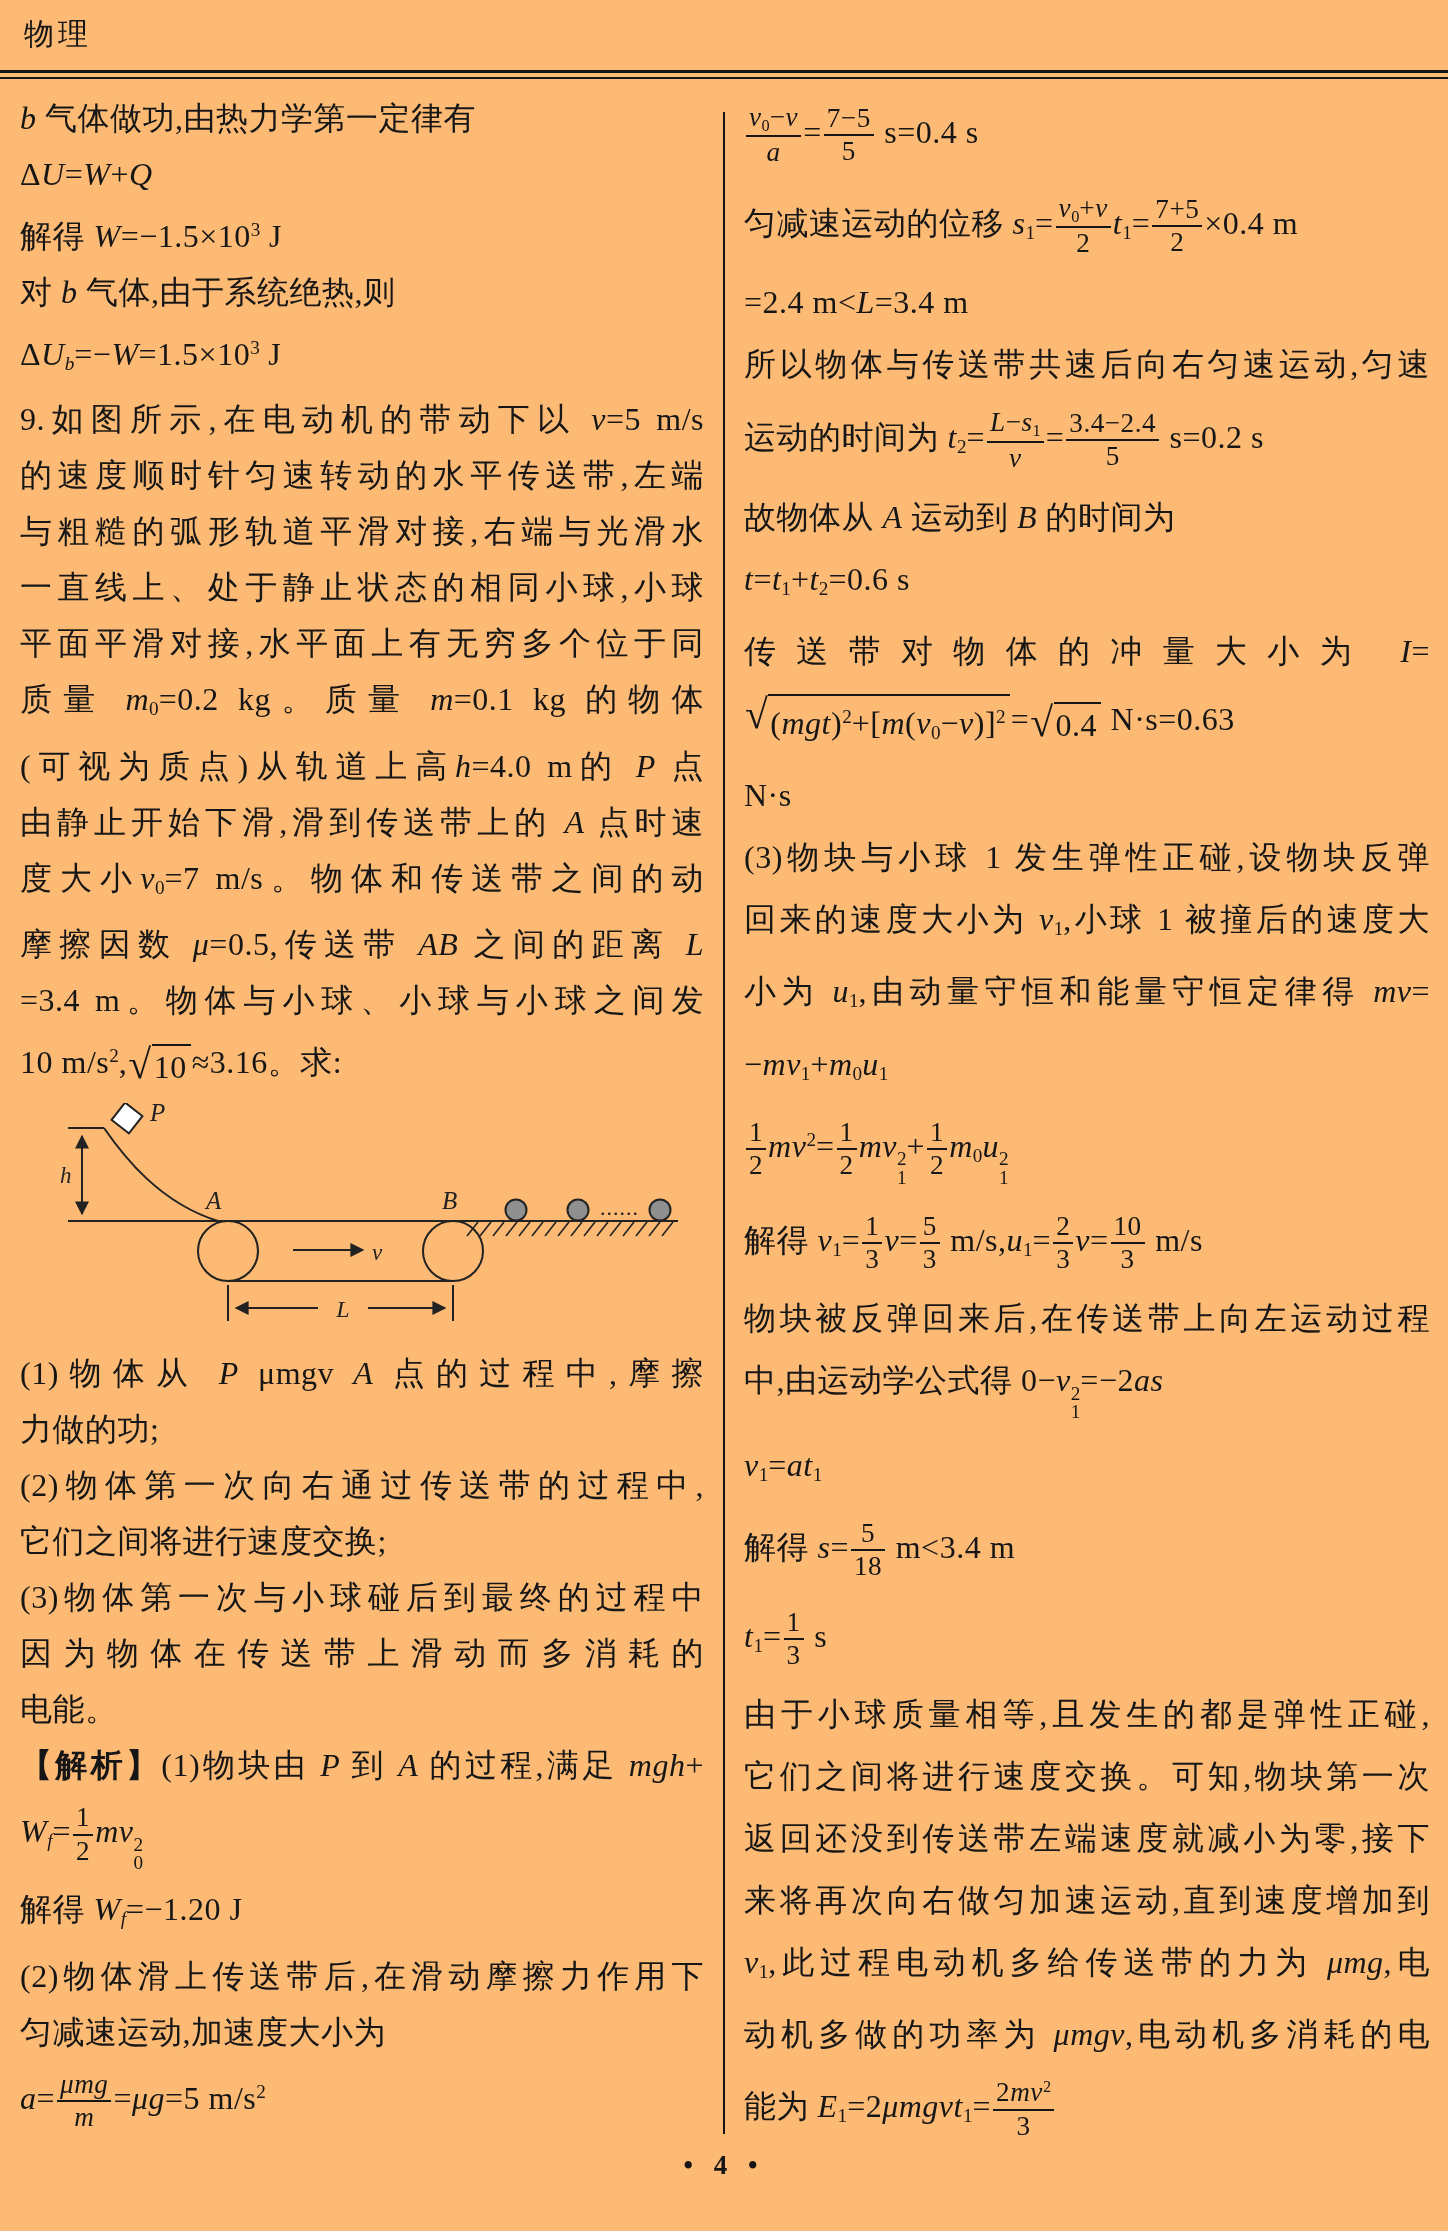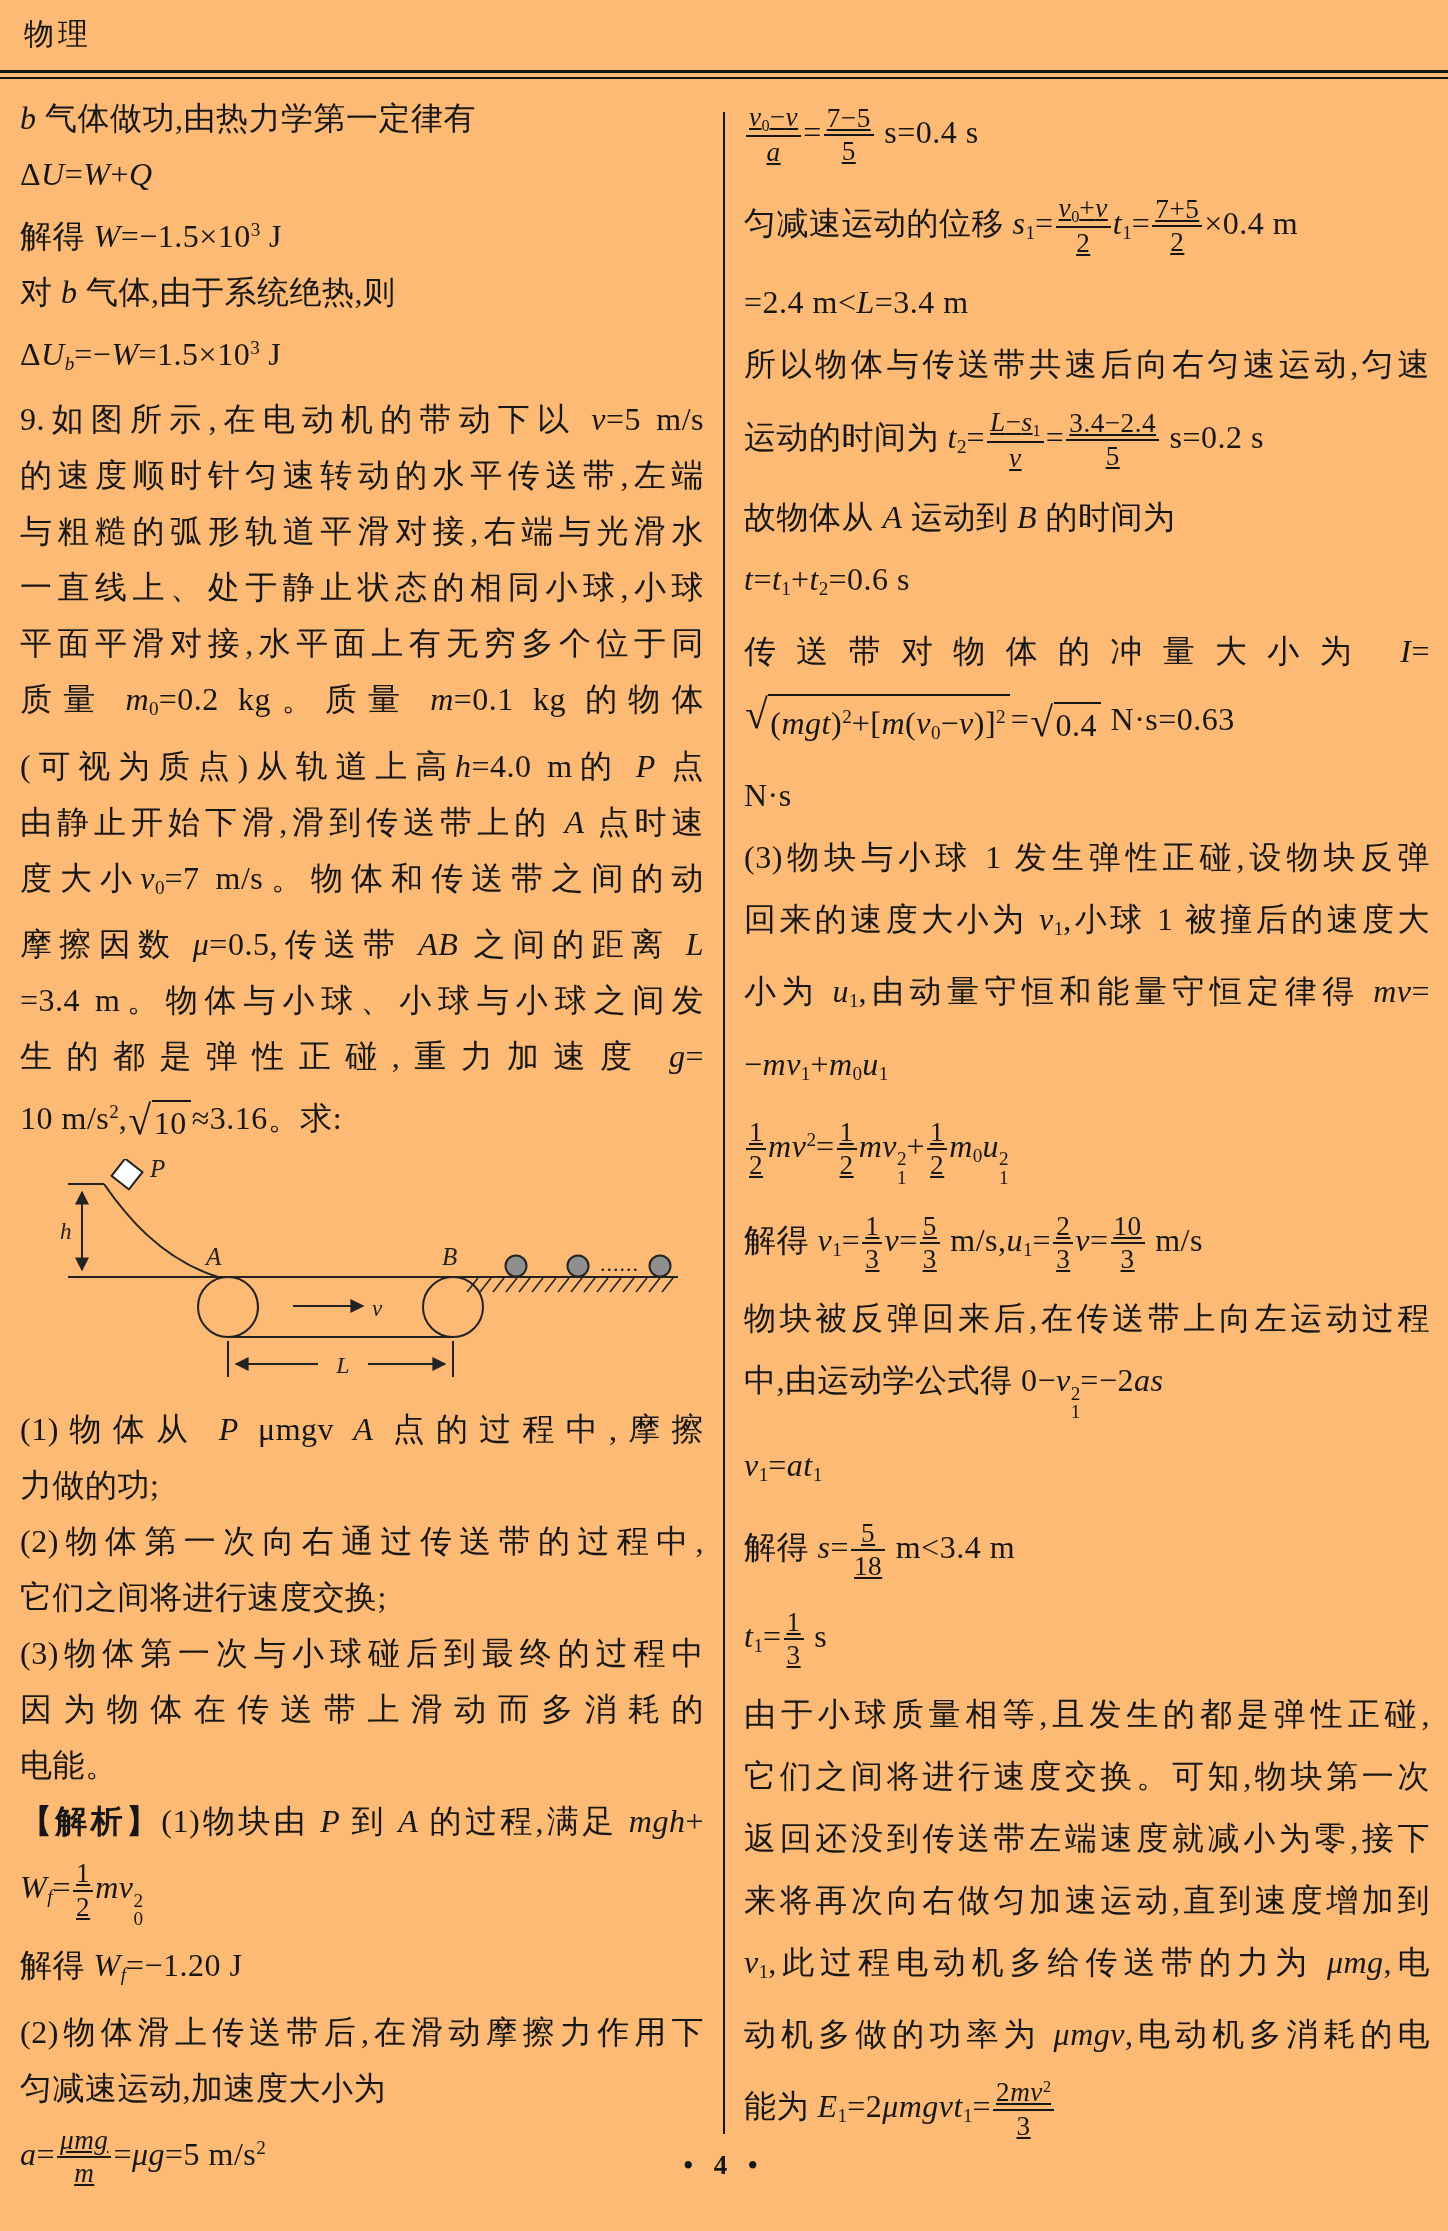--- a/index.html
+++ b/index.html
@@ -17,21 +17,21 @@
   .ln{letter-spacing:0.5px;}
   .j{text-align:justify;text-align-last:justify;}
   .i1{padding-left:36px;} .i2{padding-left:20px;} .i3{padding-left:58px;}
   .m{font-style:italic;}
   .bd{font-weight:bold;}
   .sb{font-size:0.6em;vertical-align:-0.28em;letter-spacing:0;}
   .sp2{font-size:0.6em;vertical-align:0.55em;letter-spacing:0;}
   .ss{display:inline-flex;flex-direction:column;align-items:flex-start;
       font-size:0.6em;line-height:0.95;vertical-align:-0.45em;letter-spacing:0;}
   .fr{display:inline-block;vertical-align:middle;text-align:center;margin:0 2px;}
-  .fn,.fd{display:block;font-size:0.85em;line-height:1.15;padding:0 3px;text-decoration:underline;}
+  .fn,.fd{display:block;font-size:0.85em;line-height:1.15;padding:0 3px;}
   .fd{border-top:2px solid #161616;}
   .sq{display:inline-flex;align-items:flex-start;vertical-align:middle;margin:0 1px;}
   .rad{font-size:1.3em;line-height:1;}
   .sqc{border-top:2.5px solid #161616;padding:2px 4px 0 2px;}
   .diagwrap{padding:8px 0 10px 28px;}
   .diagwrap svg{display:block;}
   .footer{position:absolute;left:0;top:2150px;width:1448px;text-align:center;
           font-size:27px;font-weight:bold;letter-spacing:7px;}
   svg text{font-family:"Liberation Serif","DejaVu Serif",serif;}
 </style>
@@ -52,21 +52,20 @@
       <div class="ln j i1"><span class="tx">的速度顺时针匀速转动的水平传送带,左端</span></div>
       <div class="ln j i1"><span class="tx">与粗糙的弧形轨道平滑对接,右端与光滑水</span></div>
       <div class="ln j i1"><span class="tx">一直线上、处于静止状态的相同小球,小球</span></div>
       <div class="ln j i1"><span class="tx">平面平滑对接,水平面上有无穷多个位于同</span></div>
       <div class="ln j i1"><span class="tx">质量 </span><span class="m">m</span><span class="sb">0</span><span class="tx">=0.2 kg。质量 </span><span class="m">m</span><span class="tx">=0.1 kg 的物体</span></div>
       <div class="ln j i1"><span class="tx">(可视为质点)从轨道上高</span><span class="m">h</span><span class="tx">=4.0 m的 </span><span class="m">P</span><span class="tx"> 点</span></div>
       <div class="ln j i1"><span class="tx">由静止开始下滑,滑到传送带上的 </span><span class="m">A</span><span class="tx"> 点时速</span></div>
       <div class="ln j i1"><span class="tx">度大小</span><span class="m">v</span><span class="sb">0</span><span class="tx">=7 m/s。物体和传送带之间的动</span></div>
       <div class="ln j i1"><span class="tx">摩擦因数 </span><span class="m">μ</span><span class="tx">=0.5,传送带 </span><span class="m">AB</span><span class="tx"> 之间的距离 </span><span class="m">L</span></div>
       <div class="ln j i1"><span class="tx">=3.4 m。物体与小球、小球与小球之间发</span></div>
-      <div class="ln j i1"><span class="tx">生的都是弹性正碰,重力加速度 </span><span class="m">g</span><span class="tx">=</span></div>
       <div class="ln i1"><span class="tx">10 m/s</span><span class="sp2">2</span><span class="tx">,</span><span class="sq">
           <span class="rad">√</span>
           <span class="sqc"><span class="tx">10</span></span>
         </span><span class="tx">≈3.16。求:</span></div>
   <div class="diagwrap">
     <svg width="632" height="232" viewBox="0 0 632 232" fill="none" stroke="#222222" stroke-width="2">
       <defs>
         <marker id="ah" viewBox="0 0 10 10" refX="9" refY="5" markerWidth="7" markerHeight="7" orient="auto-start-reverse">
           <path d="M0,0 L10,5 L0,10 z" fill="#222222" stroke="none"></path>
         </marker>

